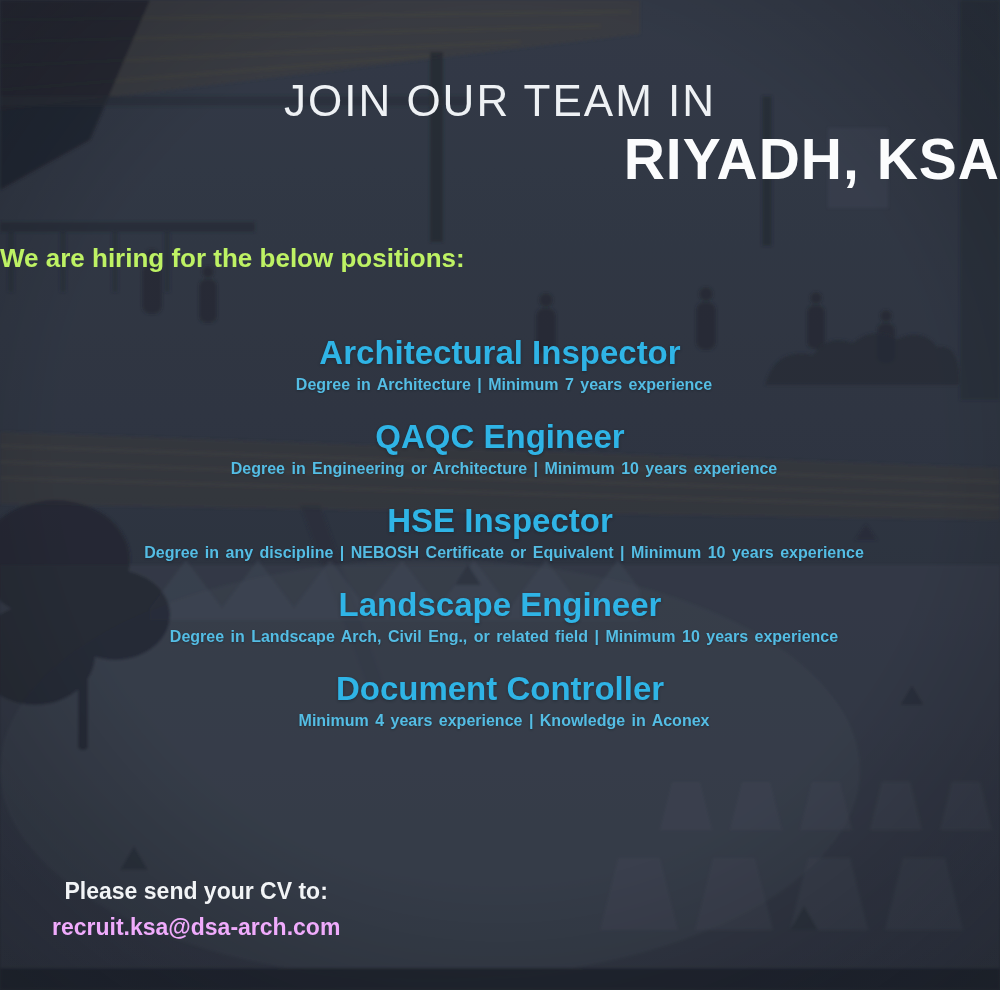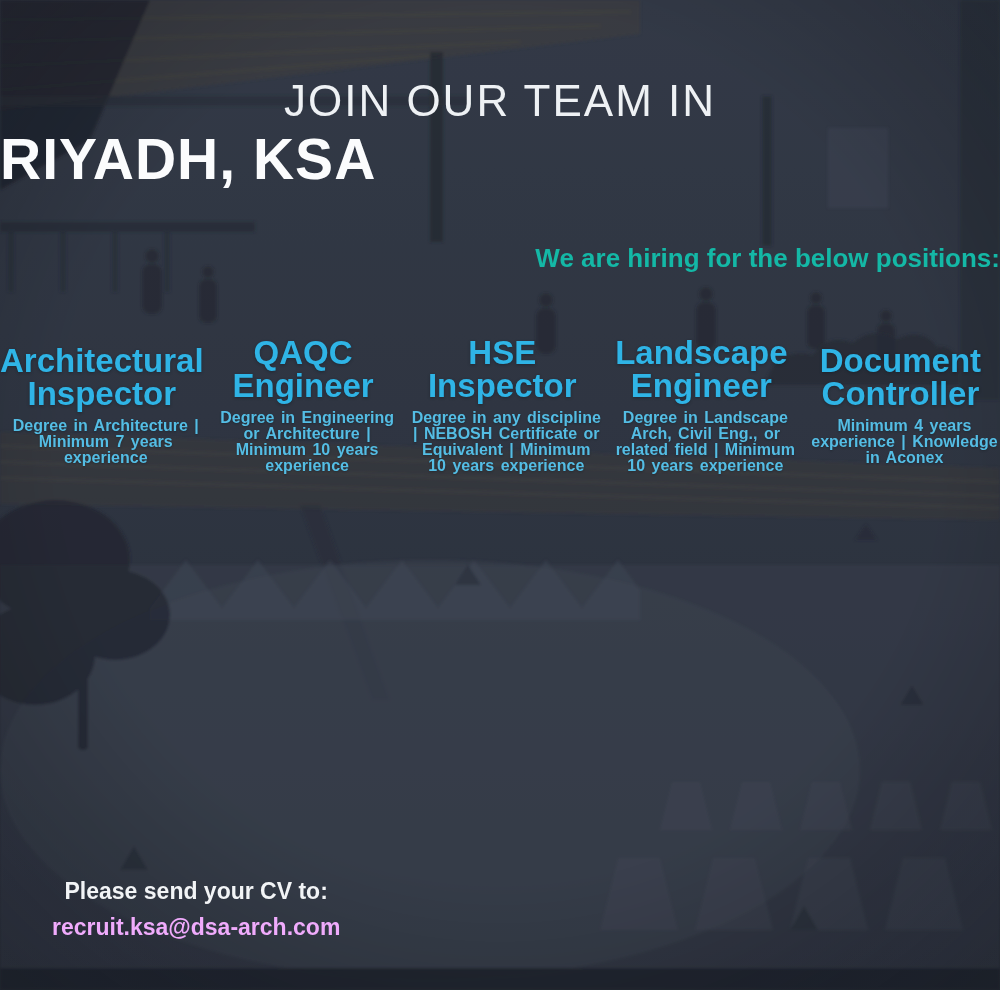--- a/index.html
+++ b/index.html
@@ -4,27 +4,27 @@
 <style>
   html,body{margin:0;padding:0;background:#2d3440;}
   .poster{position:relative;width:1000px;height:990px;overflow:hidden;
           font-family:"Liberation Sans", sans-serif;color:#f3f5f7;}
   .bg,.overlay{position:absolute;inset:0;width:100%;height:100%;}
   .overlay{background:rgba(41,47,59,0.22);}
   .content{position:absolute;inset:0;}
 
   .eyebrow{position:absolute;top:76px;left:0;width:100%;text-align:center;
            font-size:44px;font-weight:400;letter-spacing:2px;color:#eef1f4;}
-  .city{position:absolute;top:126px;left:0;width:100%;text-align:left;margin:0;
+  .city{position:absolute;top:126px;left:0;width:100%;text-align:right;margin:0;
         font-size:57px;font-weight:800;letter-spacing:1px;color:#fbfcfd;}
-  .intro{position:absolute;top:243px;left:0;width:100%;text-align:right;
-         font-size:26px;font-weight:700;color:#14b8a6;}
+  .intro{position:absolute;top:243px;left:0;width:100%;text-align:left;
+         font-size:26px;font-weight:700;color:#bef264;}
 
   .jobs{position:absolute;top:336px;left:0;width:100%;display:flex;
-        flex-direction:row;align-items:center;}
+        flex-direction:column;align-items:center;}
   .job{width:100%;text-align:center;margin-bottom:27px;}
   .job h2{margin:0 0 8px 0;font-size:33px;line-height:33px;font-weight:800;
           color:#2fb4e6;text-shadow:0 1px 3px rgba(10,16,24,.35);}
   .job p{margin:0;font-size:16px;line-height:16px;font-weight:700;
          color:#54bde4;word-spacing:2px;text-shadow:0 1px 2px rgba(10,16,24,.3);padding-left:8px;}
 
   .cta{position:absolute;left:52px;top:878px;text-align:center;}
   .cta-label{font-size:23px;font-weight:700;color:#f2f4f6;margin-bottom:9px;}
   .cta-email{font-size:23px;font-weight:800;color:#f0abfc;}
 

